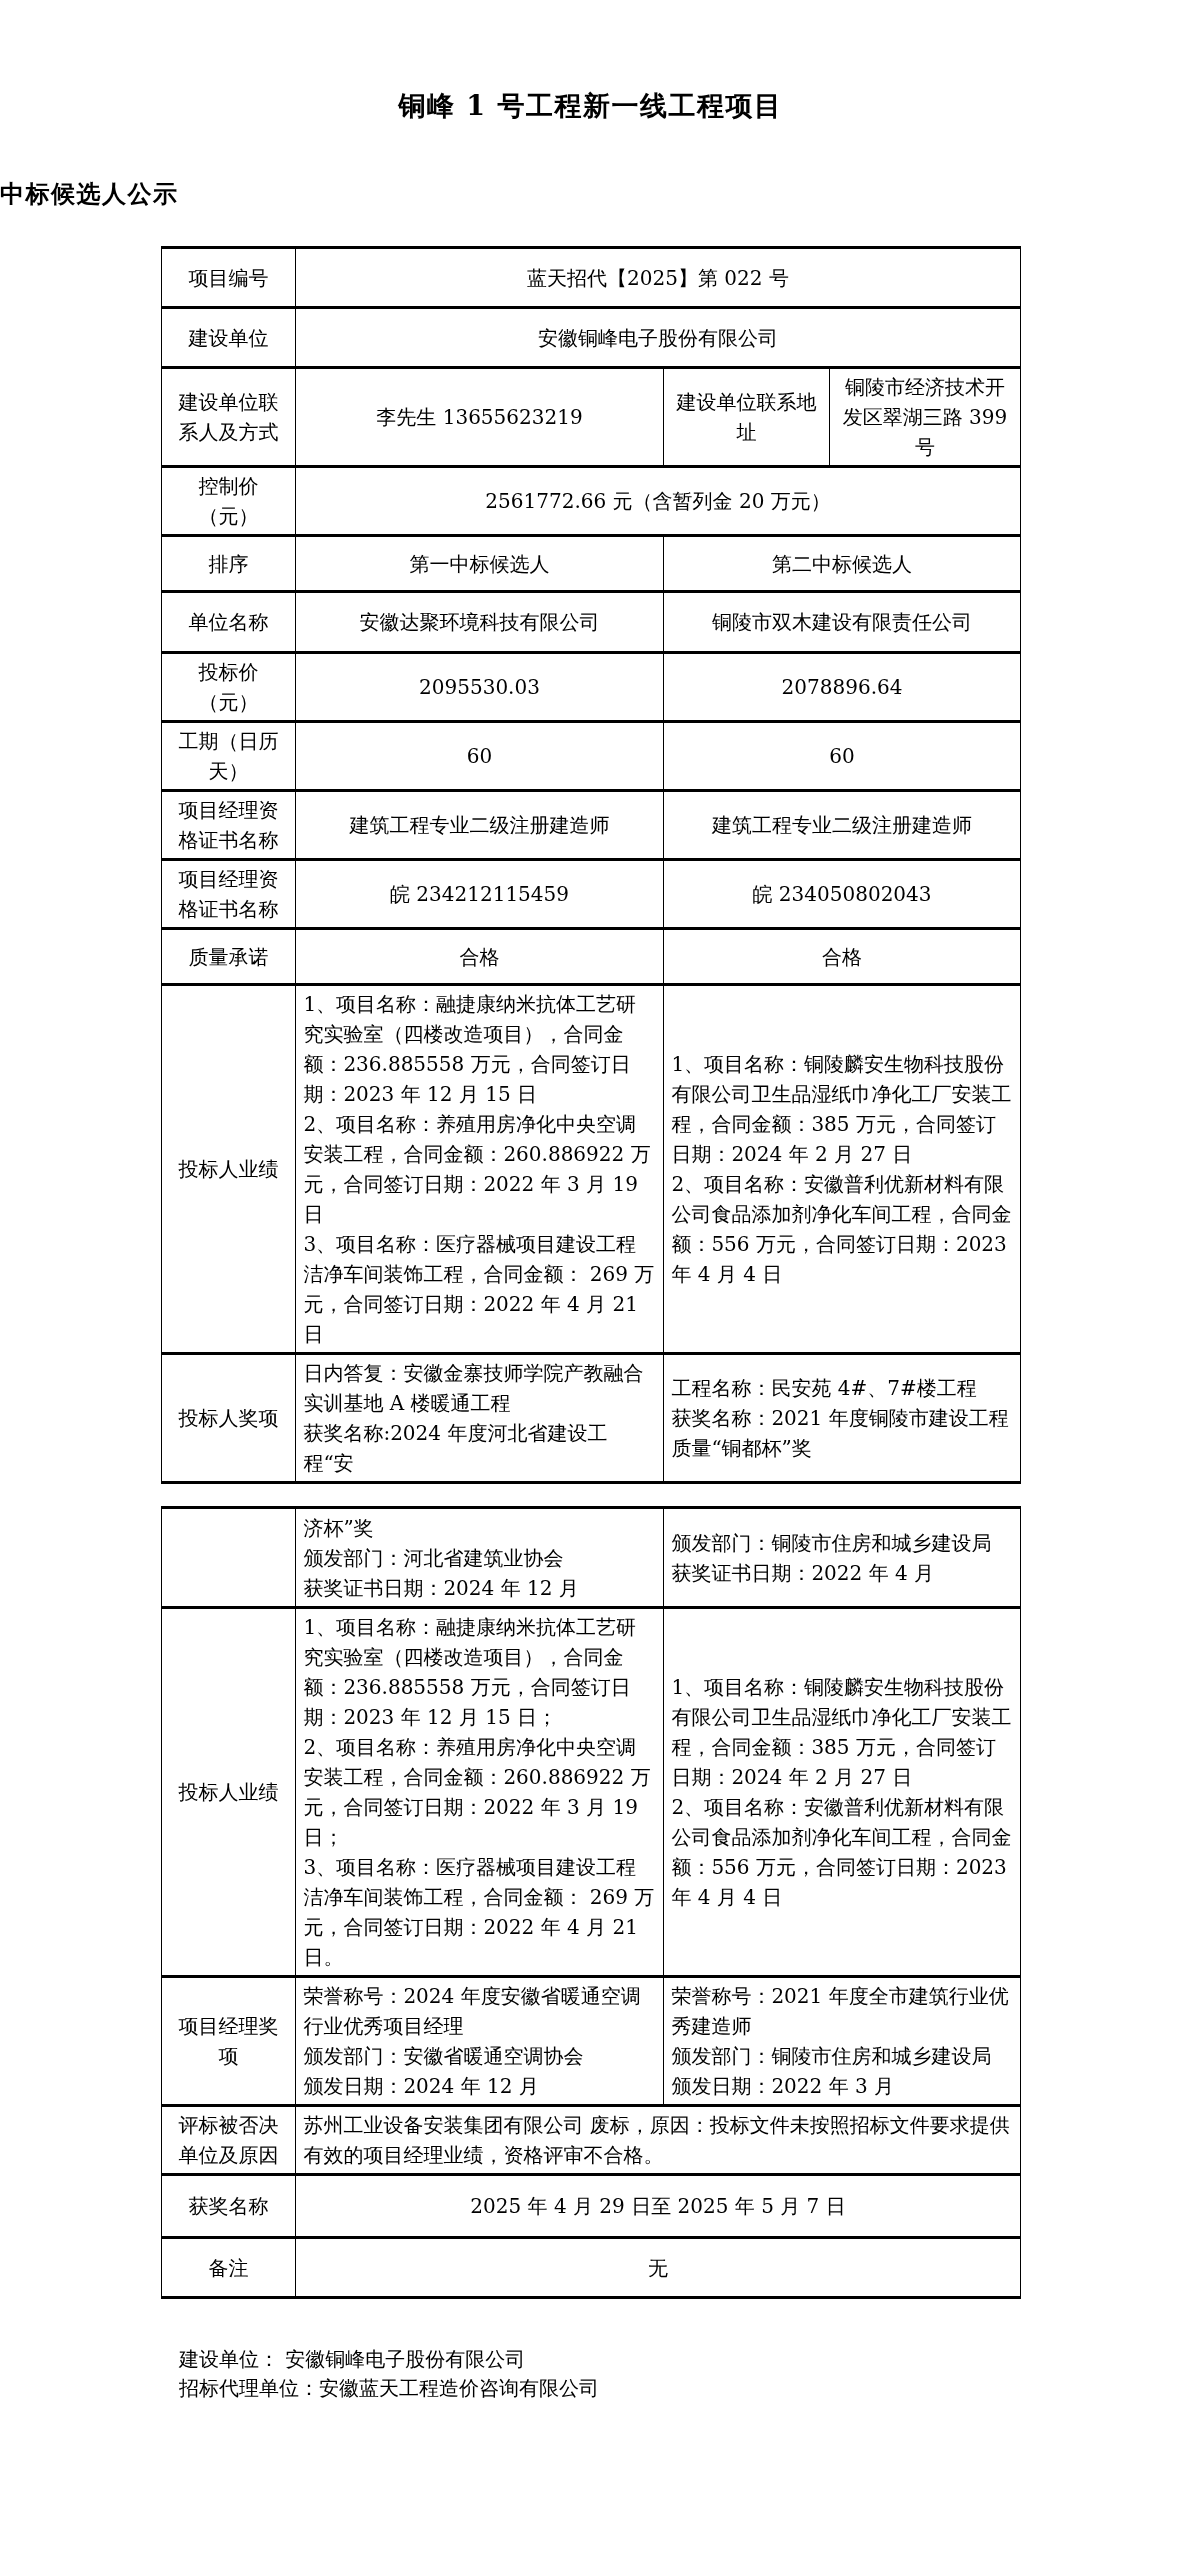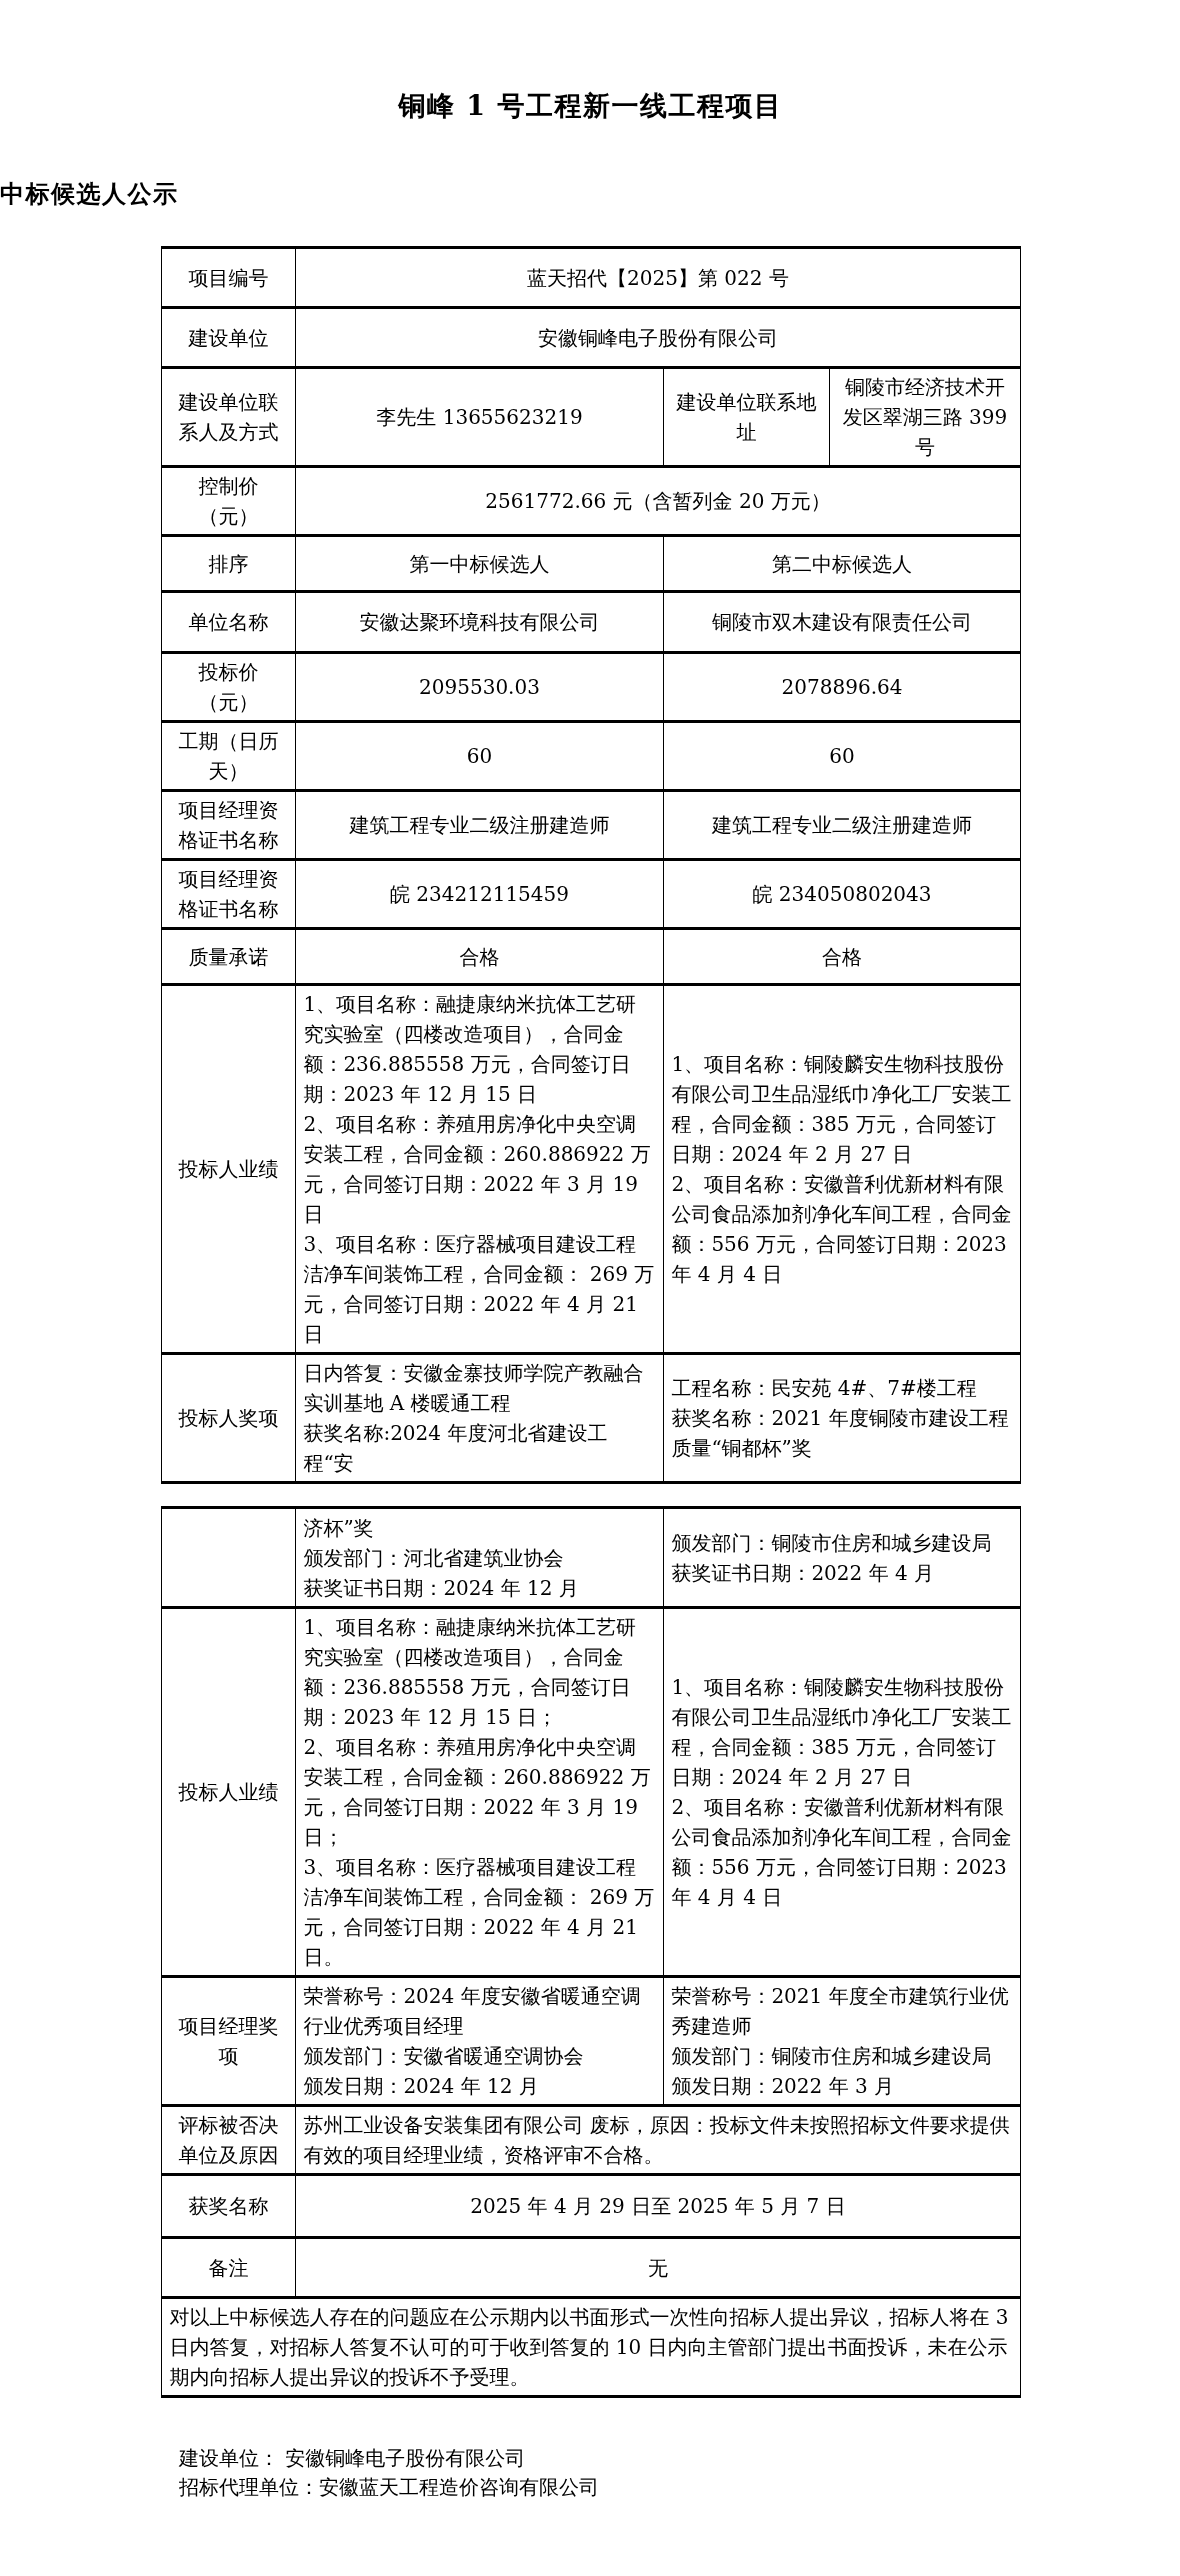--- a/index.html
+++ b/index.html
@@ -196,23 +196,20 @@
         <td class="para ctr" colspan="3">苏州工业设备安装集团有限公司 废标，原因：投标文件未按照招标文件要求提供有效的项目经理业绩，资格评审不合格。</td>
       </tr>
       <tr style="height:63px">
         <td class="lab">获奖名称</td>
         <td class="ctr" colspan="3">2025 年 4 月 29 日至 2025 年 5 月 7 日</td>
       </tr>
       <tr style="height:60px">
         <td class="lab">备注</td>
         <td class="ctr" colspan="3">无</td>
       </tr>
-      <tr style="height:99px">
-        <td class="para" colspan="4">对以上中标候选人存在的问题应在公示期内以书面形式一次性向招标人提出异议，招标人将在 3 日内答复，对招标人答复不认可的可于收到答复的 10 日内向主管部门提出书面投诉，未在公示期内向招标人提出异议的投诉不予受理。</td>
-      </tr>
     </tbody>
   </table>
 
   <div class="footer">
     <div>建设单位：  安徽铜峰电子股份有限公司</div>
     <div>招标代理单位：安徽蓝天工程造价咨询有限公司</div>
 
   </div>
 
 </div>

